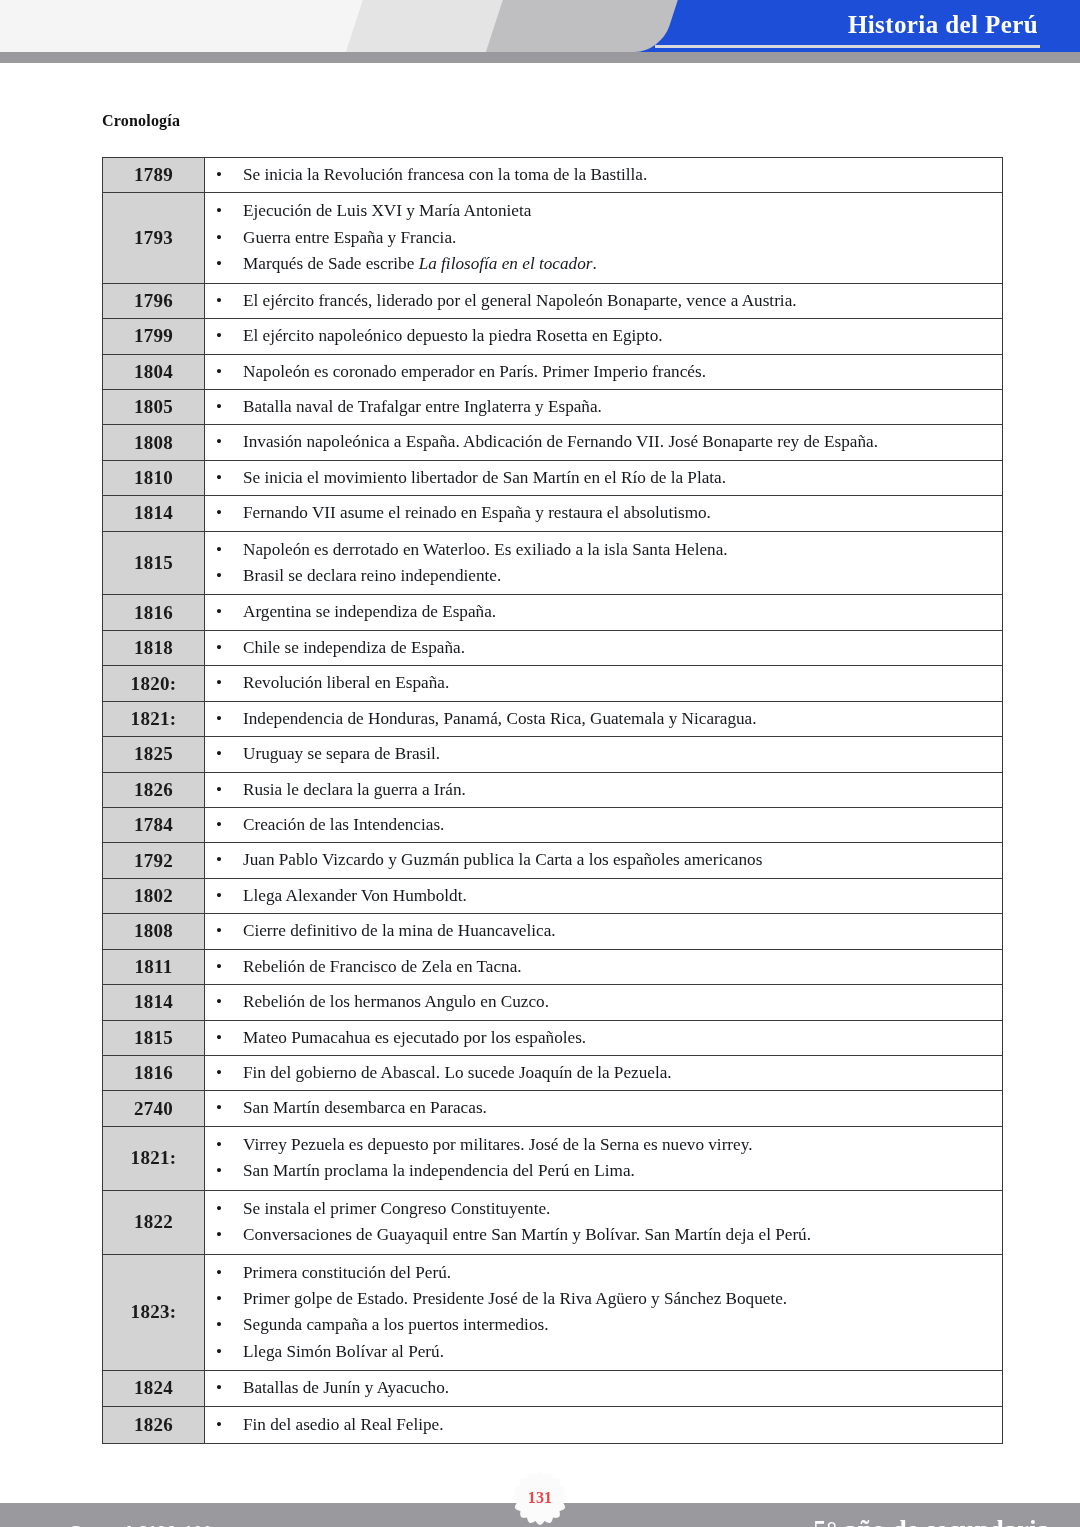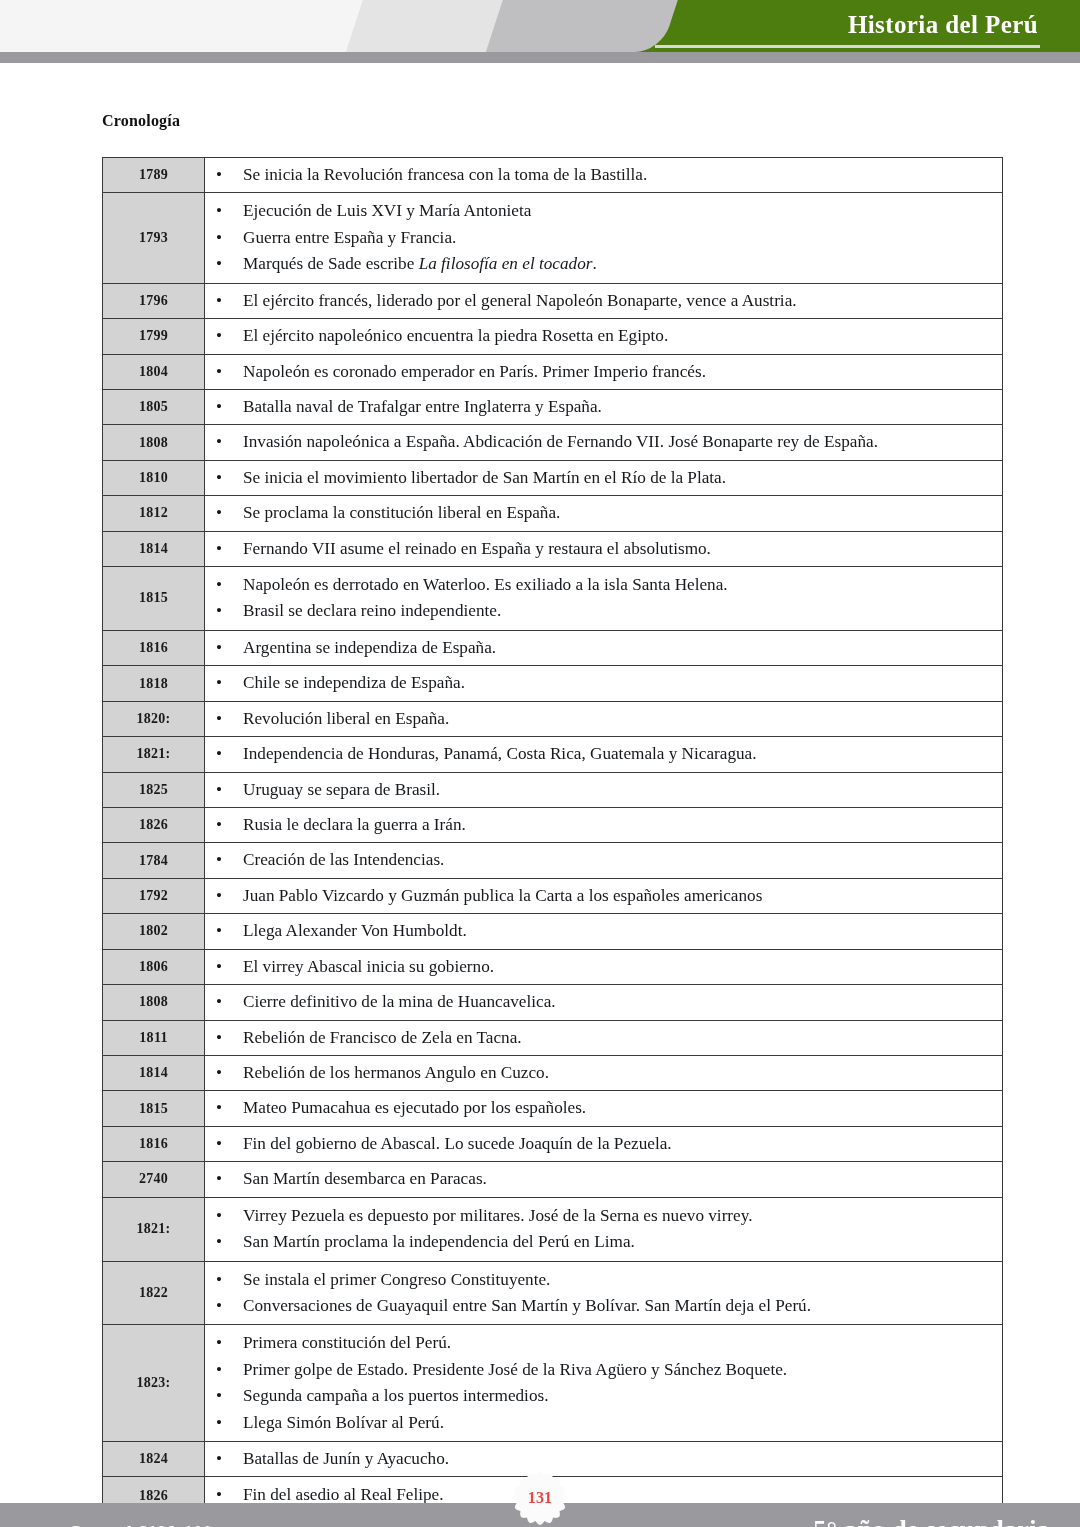--- a/index.html
+++ b/index.html
@@ -14,21 +14,21 @@
     font-family: "Liberation Serif", "DejaVu Serif", serif;
     overflow: hidden;
   }
 
   
   .header {
     position: absolute;
     left: 0; top: 0;
     width: 1080px;
     height: 63px;
-    background: #4d7c0f;
+    background: #1d4ed8;
     overflow: hidden;
   }
   .hdr-band {
     position: absolute;
     top: -4px;
     height: 56px;
     border-bottom-right-radius: 26px;
   }
   .hdr-band.b1 {            
     left: -40px;
@@ -101,21 +101,21 @@
   .chrono-table td {
     border: 1.6px solid #3a3a3a;
     vertical-align: middle;
     padding: 0;
   }
   .chrono-table td.year {
     width: 101px;
     background: #d3d3d3;
     text-align: center;
     font-weight: bold;
-    font-size: 14px;
+    font-size: 19px;
     color: #1a1a1a;
     letter-spacing: 0.3px;
   }
   .chrono-table td.events {
     background: #ffffff;
     padding: 0;
   }
   ul.ev {
     list-style: none;
     margin: 0;
@@ -229,21 +229,21 @@
         <td class="events">
           <ul class="ev single">
             <li><span class="bullet">•</span><span>El ejército francés, liderado por el general Napoleón Bonaparte, vence a Austria.</span></li>
           </ul>
         </td>
       </tr>
       <tr>
         <td class="year">1799</td>
         <td class="events">
           <ul class="ev single">
-            <li><span class="bullet">•</span><span>El ejército napoleónico encuentra la piedra Rosetta en Egipto.</span></li>
+            <li><span class="bullet">•</span><span>El ejército napoleónico depuesto la piedra Rosetta en Egipto.</span></li>
           </ul>
         </td>
       </tr>
       <tr>
         <td class="year">1804</td>
         <td class="events">
           <ul class="ev single">
             <li><span class="bullet">•</span><span>Napoleón es coronado emperador en París. Primer Imperio francés.</span></li>
           </ul>
         </td>
@@ -262,28 +262,20 @@
           <ul class="ev single">
             <li><span class="bullet">•</span><span>Invasión napoleónica a España. Abdicación de Fernando VII. José Bonaparte rey de España.</span></li>
           </ul>
         </td>
       </tr>
       <tr>
         <td class="year">1810</td>
         <td class="events">
           <ul class="ev single">
             <li><span class="bullet">•</span><span>Se inicia el movimiento libertador de San Martín en el Río de la Plata.</span></li>
-          </ul>
-        </td>
-      </tr>
-      <tr>
-        <td class="year">1812</td>
-        <td class="events">
-          <ul class="ev single">
-            <li><span class="bullet">•</span><span>Se proclama la constitución liberal en España.</span></li>
           </ul>
         </td>
       </tr>
       <tr>
         <td class="year">1814</td>
         <td class="events">
           <ul class="ev single">
             <li><span class="bullet">•</span><span>Fernando VII asume el reinado en España y restaura el absolutismo.</span></li>
           </ul>
         </td>
@@ -359,28 +351,20 @@
           <ul class="ev single">
             <li><span class="bullet">•</span><span>Juan Pablo Vizcardo y Guzmán publica la Carta a los españoles americanos</span></li>
           </ul>
         </td>
       </tr>
       <tr>
         <td class="year">1802</td>
         <td class="events">
           <ul class="ev single">
             <li><span class="bullet">•</span><span>Llega Alexander Von Humboldt.</span></li>
-          </ul>
-        </td>
-      </tr>
-      <tr>
-        <td class="year">1806</td>
-        <td class="events">
-          <ul class="ev single">
-            <li><span class="bullet">•</span><span>El virrey Abascal inicia su gobierno.</span></li>
           </ul>
         </td>
       </tr>
       <tr>
         <td class="year">1808</td>
         <td class="events">
           <ul class="ev single">
             <li><span class="bullet">•</span><span>Cierre definitivo de la mina de Huancavelica.</span></li>
           </ul>
         </td>

